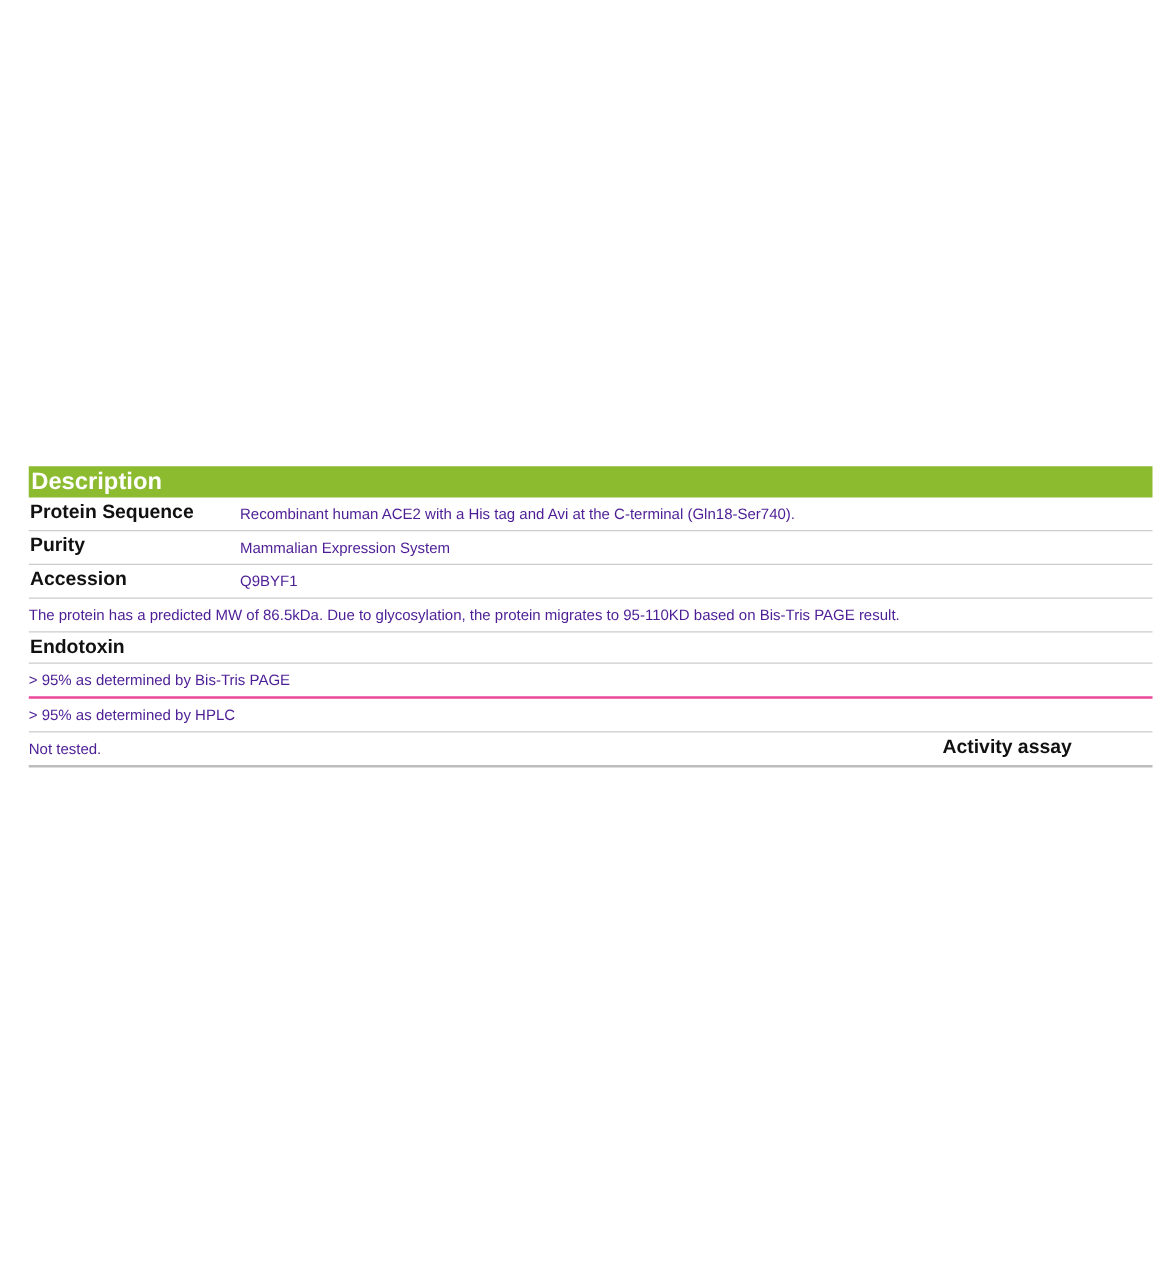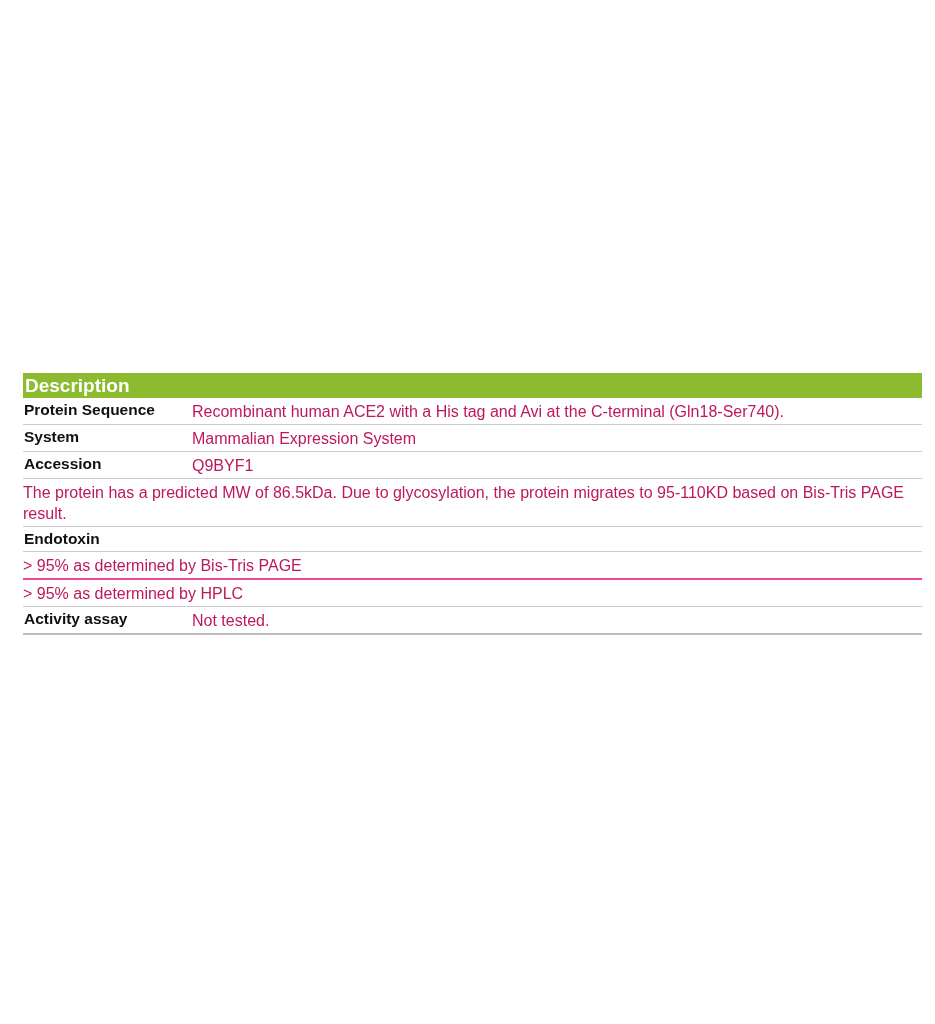--- a/index.html
+++ b/index.html
@@ -48,22 +48,22 @@
     align-items: center;
     padding: 2px 4px 2px 1px;
     box-sizing: border-box;
     font-size: 15.5px;
     font-weight: 700;
     color: #111111;
     line-height: 20px;
   }
   .cell.value {
     flex: 1 1 auto;
-    font-size: 16px;
-    color: #be185d;
+    font-size: 12px;
+    color: #4c1d95;
     line-height: 21px;
   }
   .value-line {
     padding: 2.5px 2px 2.5px 0;
   }
   .value-line + .value-line {
     border-top: 2px solid #ec4899;
   }
 </style>
 </head>
@@ -76,21 +76,21 @@
     </div>
     <div class="table-body">
   <div class="row">
     <div class="cell label">Protein Sequence</div>
     <div class="cell value">
             <div class="value-line">Recombinant human ACE2 with a His tag and Avi at the C-terminal (Gln18-Ser740).</div>
           </div>
   </div>
 
   <div class="row">
-    <div class="cell label">System</div>
+    <div class="cell label">Purity</div>
     <div class="cell value">
             <div class="value-line">Mammalian Expression System</div>
           </div>
   </div>
 
   <div class="row">
     <div class="cell label">Accession</div>
     <div class="cell value">
             <div class="value-line">Q9BYF1</div>
           </div>
@@ -107,20 +107,20 @@
   </div>
 
   <div class="row">
     <div class="cell value">
             <div class="value-line">&gt; 95% as determined by Bis-Tris PAGE</div>
             <div class="value-line">&gt; 95% as determined by HPLC</div>
           </div>
   </div>
 
   <div class="row">
-    <div class="cell label">Activity assay</div>
     <div class="cell value">
             <div class="value-line">Not tested.</div>
           </div>
+    <div class="cell label">Activity assay</div>
   </div>
 </div>
   </section>
 </div>
 
 </body></html>

